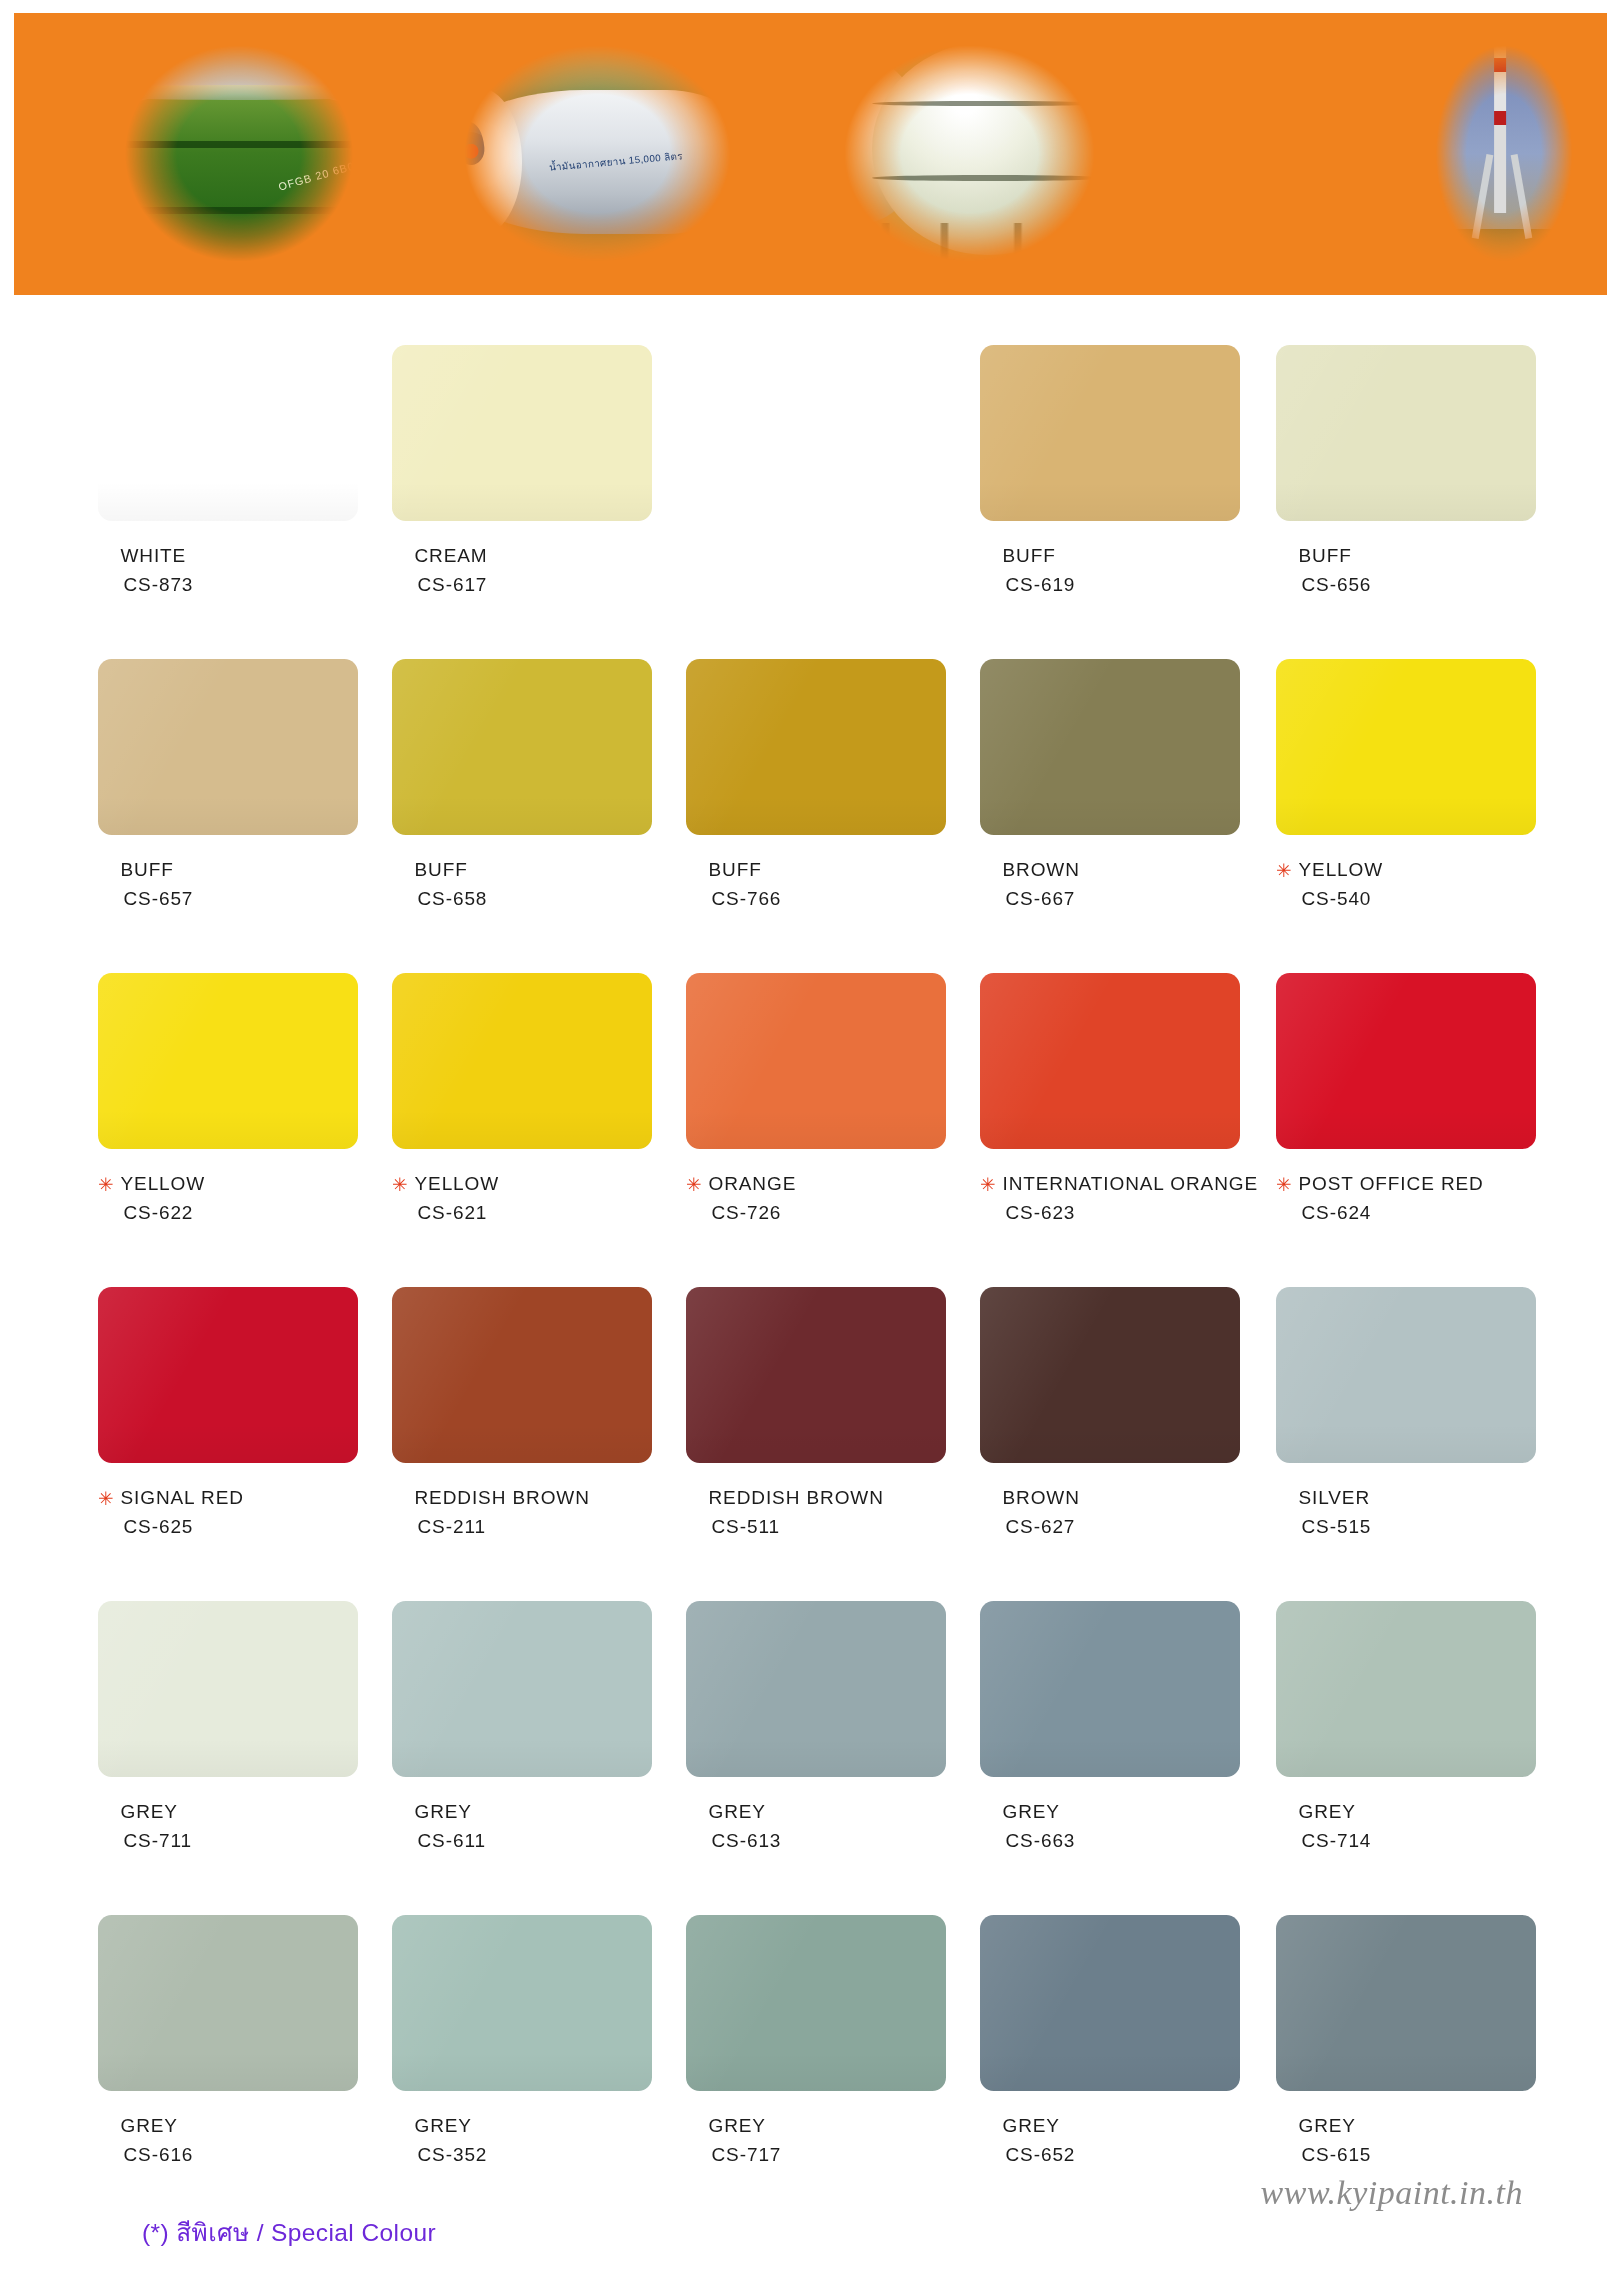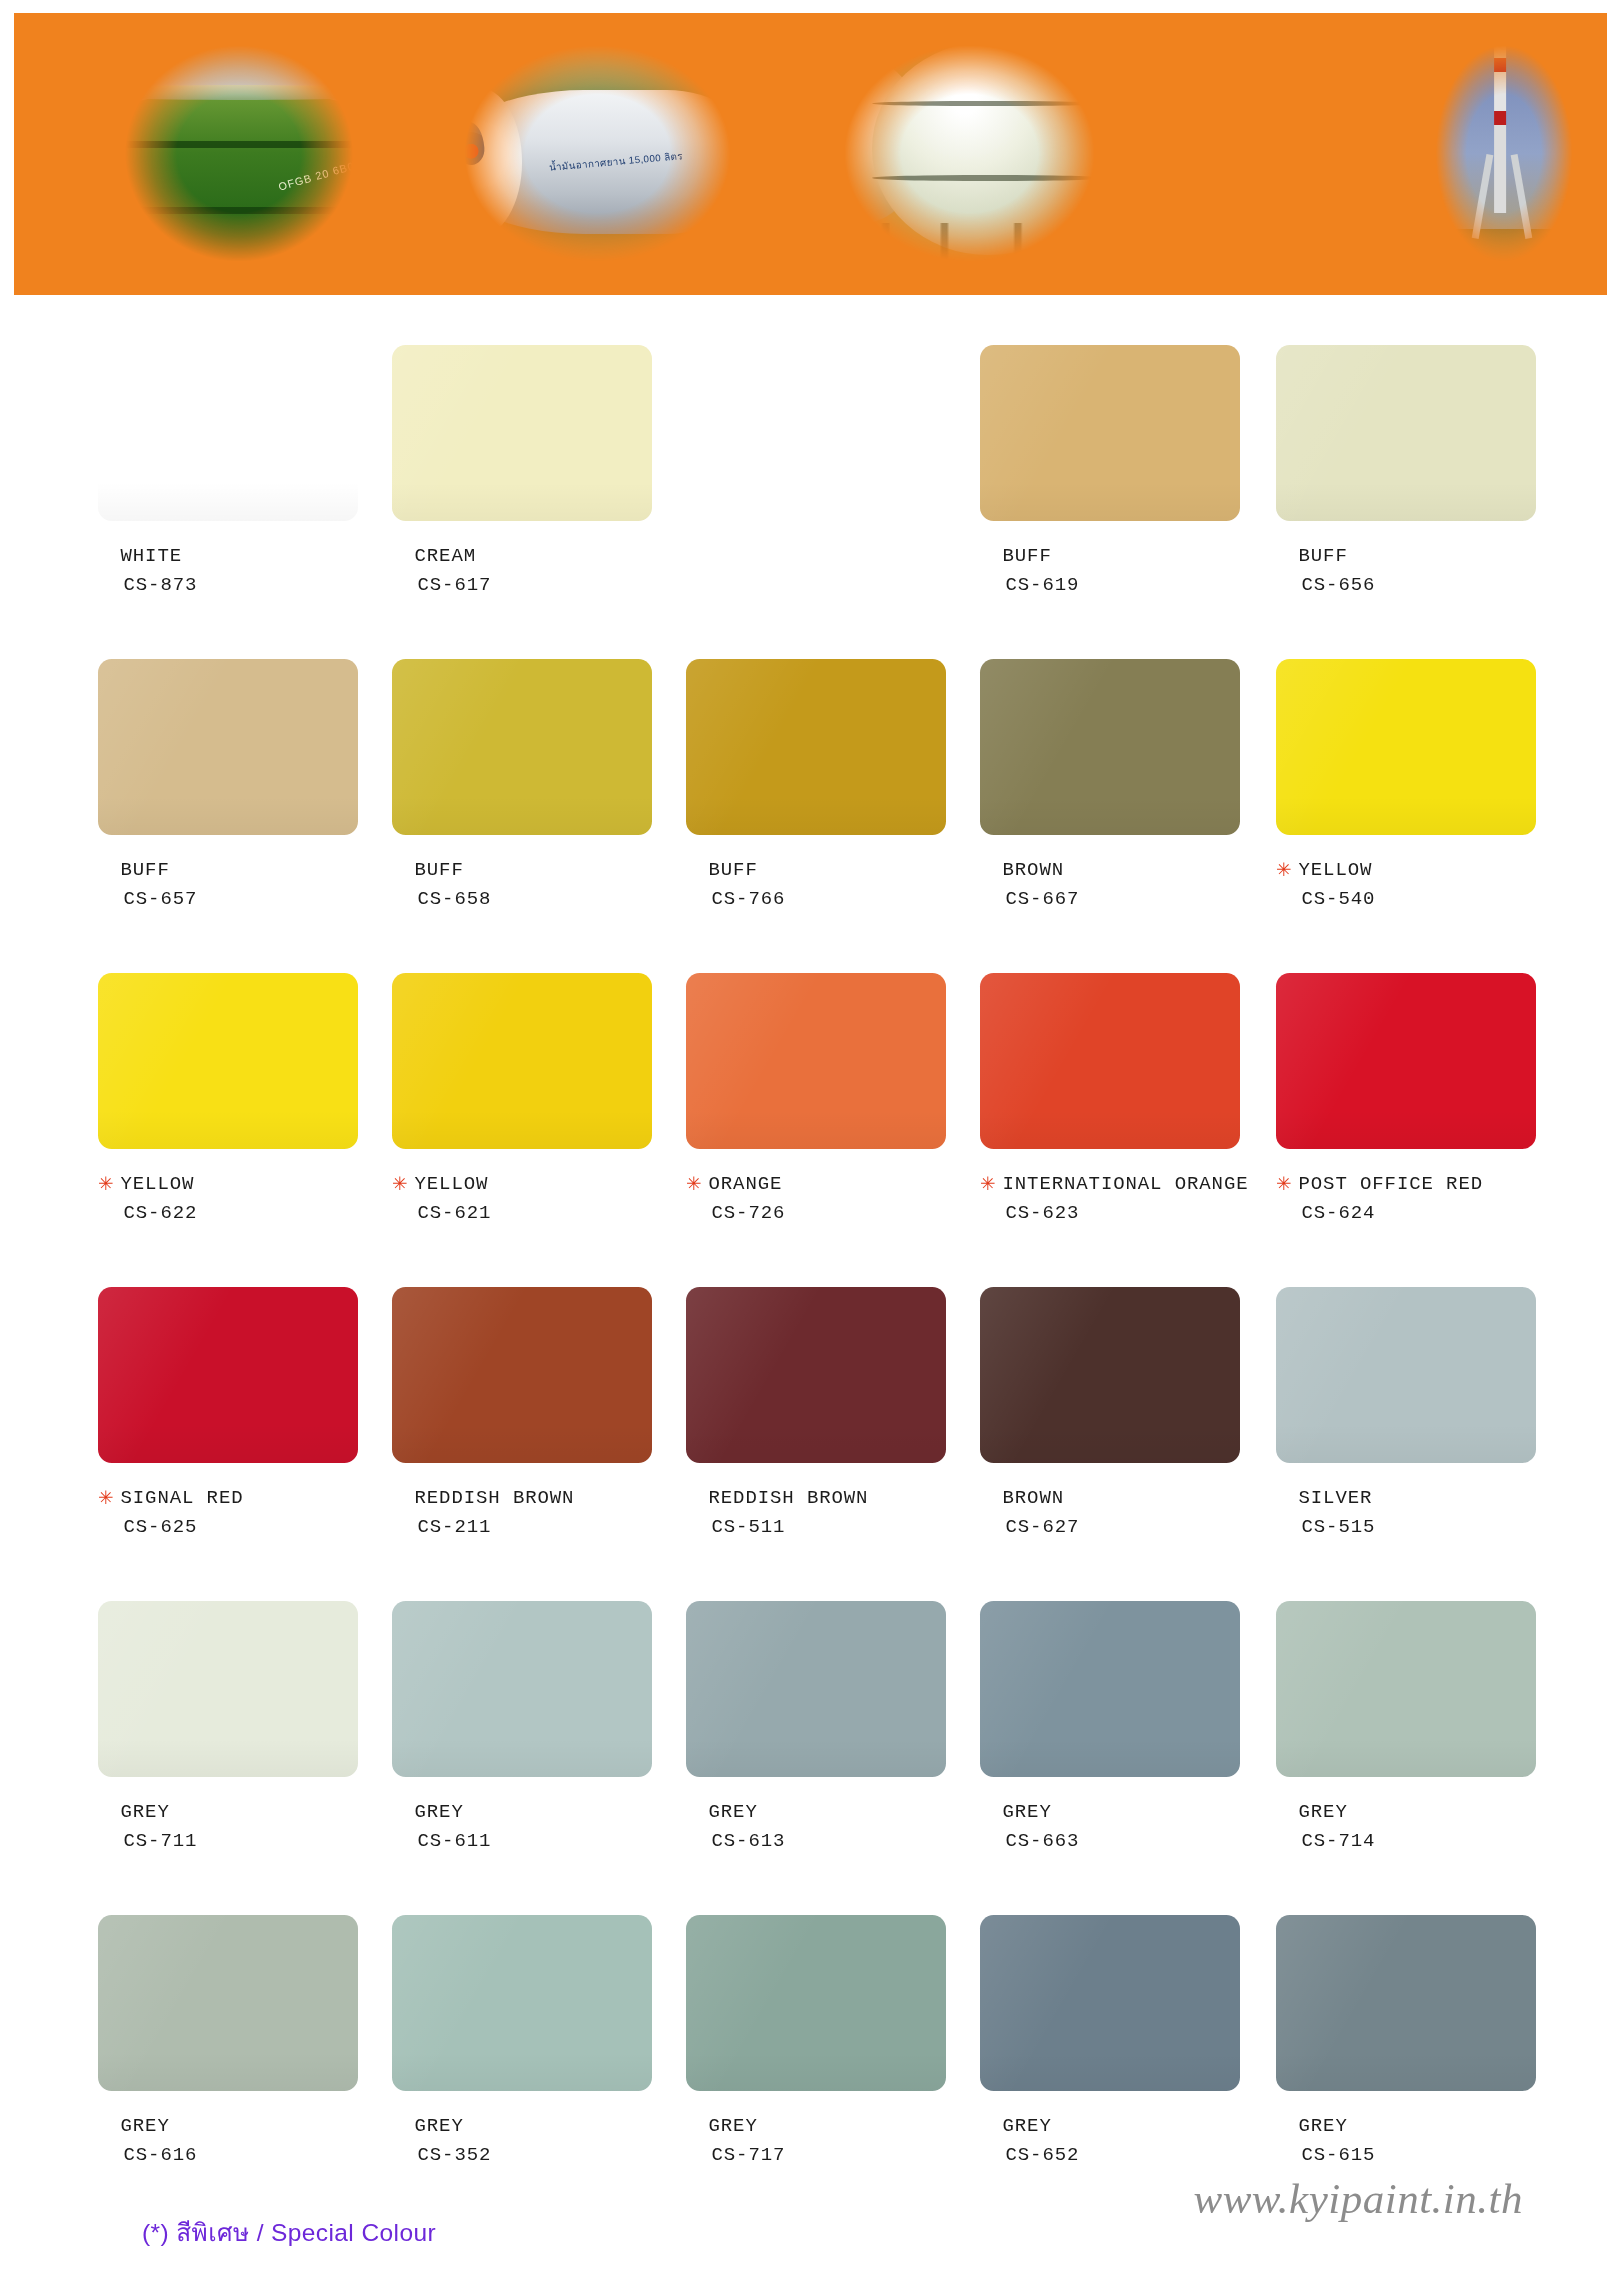--- a/index.html
+++ b/index.html
@@ -241,21 +241,21 @@
     position: relative;
     top: 1px;
   }
 
   .star.hidden { visibility: hidden; }
 
   .cname, .ccode {
     font-size: 19px;
     letter-spacing: 0.9px;
     color: #1c1c1c;
-    font-family: Liberation Mono, monospace;
+    font-family: Liberation Sans, sans-serif;
   }
 
   .ccode {
     display: block;
     margin-left: 25.5px;
     margin-top: 2.9px;
   }
 
   
   #legend {
@@ -268,21 +268,21 @@
     white-space: nowrap;
     font-family: Liberation Sans, sans-serif;
     margin-left: 44px;
   }
 
   #website {
     position: absolute;
     right: 98px;
     top: 2174px;
     color: #8c8c8c;
-    font-size: 43px;
+    font-size: 34px;
     font-style: italic;
     font-family: "Liberation Serif", serif;
     letter-spacing: 0.5px;
     white-space: nowrap;
   }
 </style>
 </head>
 <body>
 
 <div id="page">

